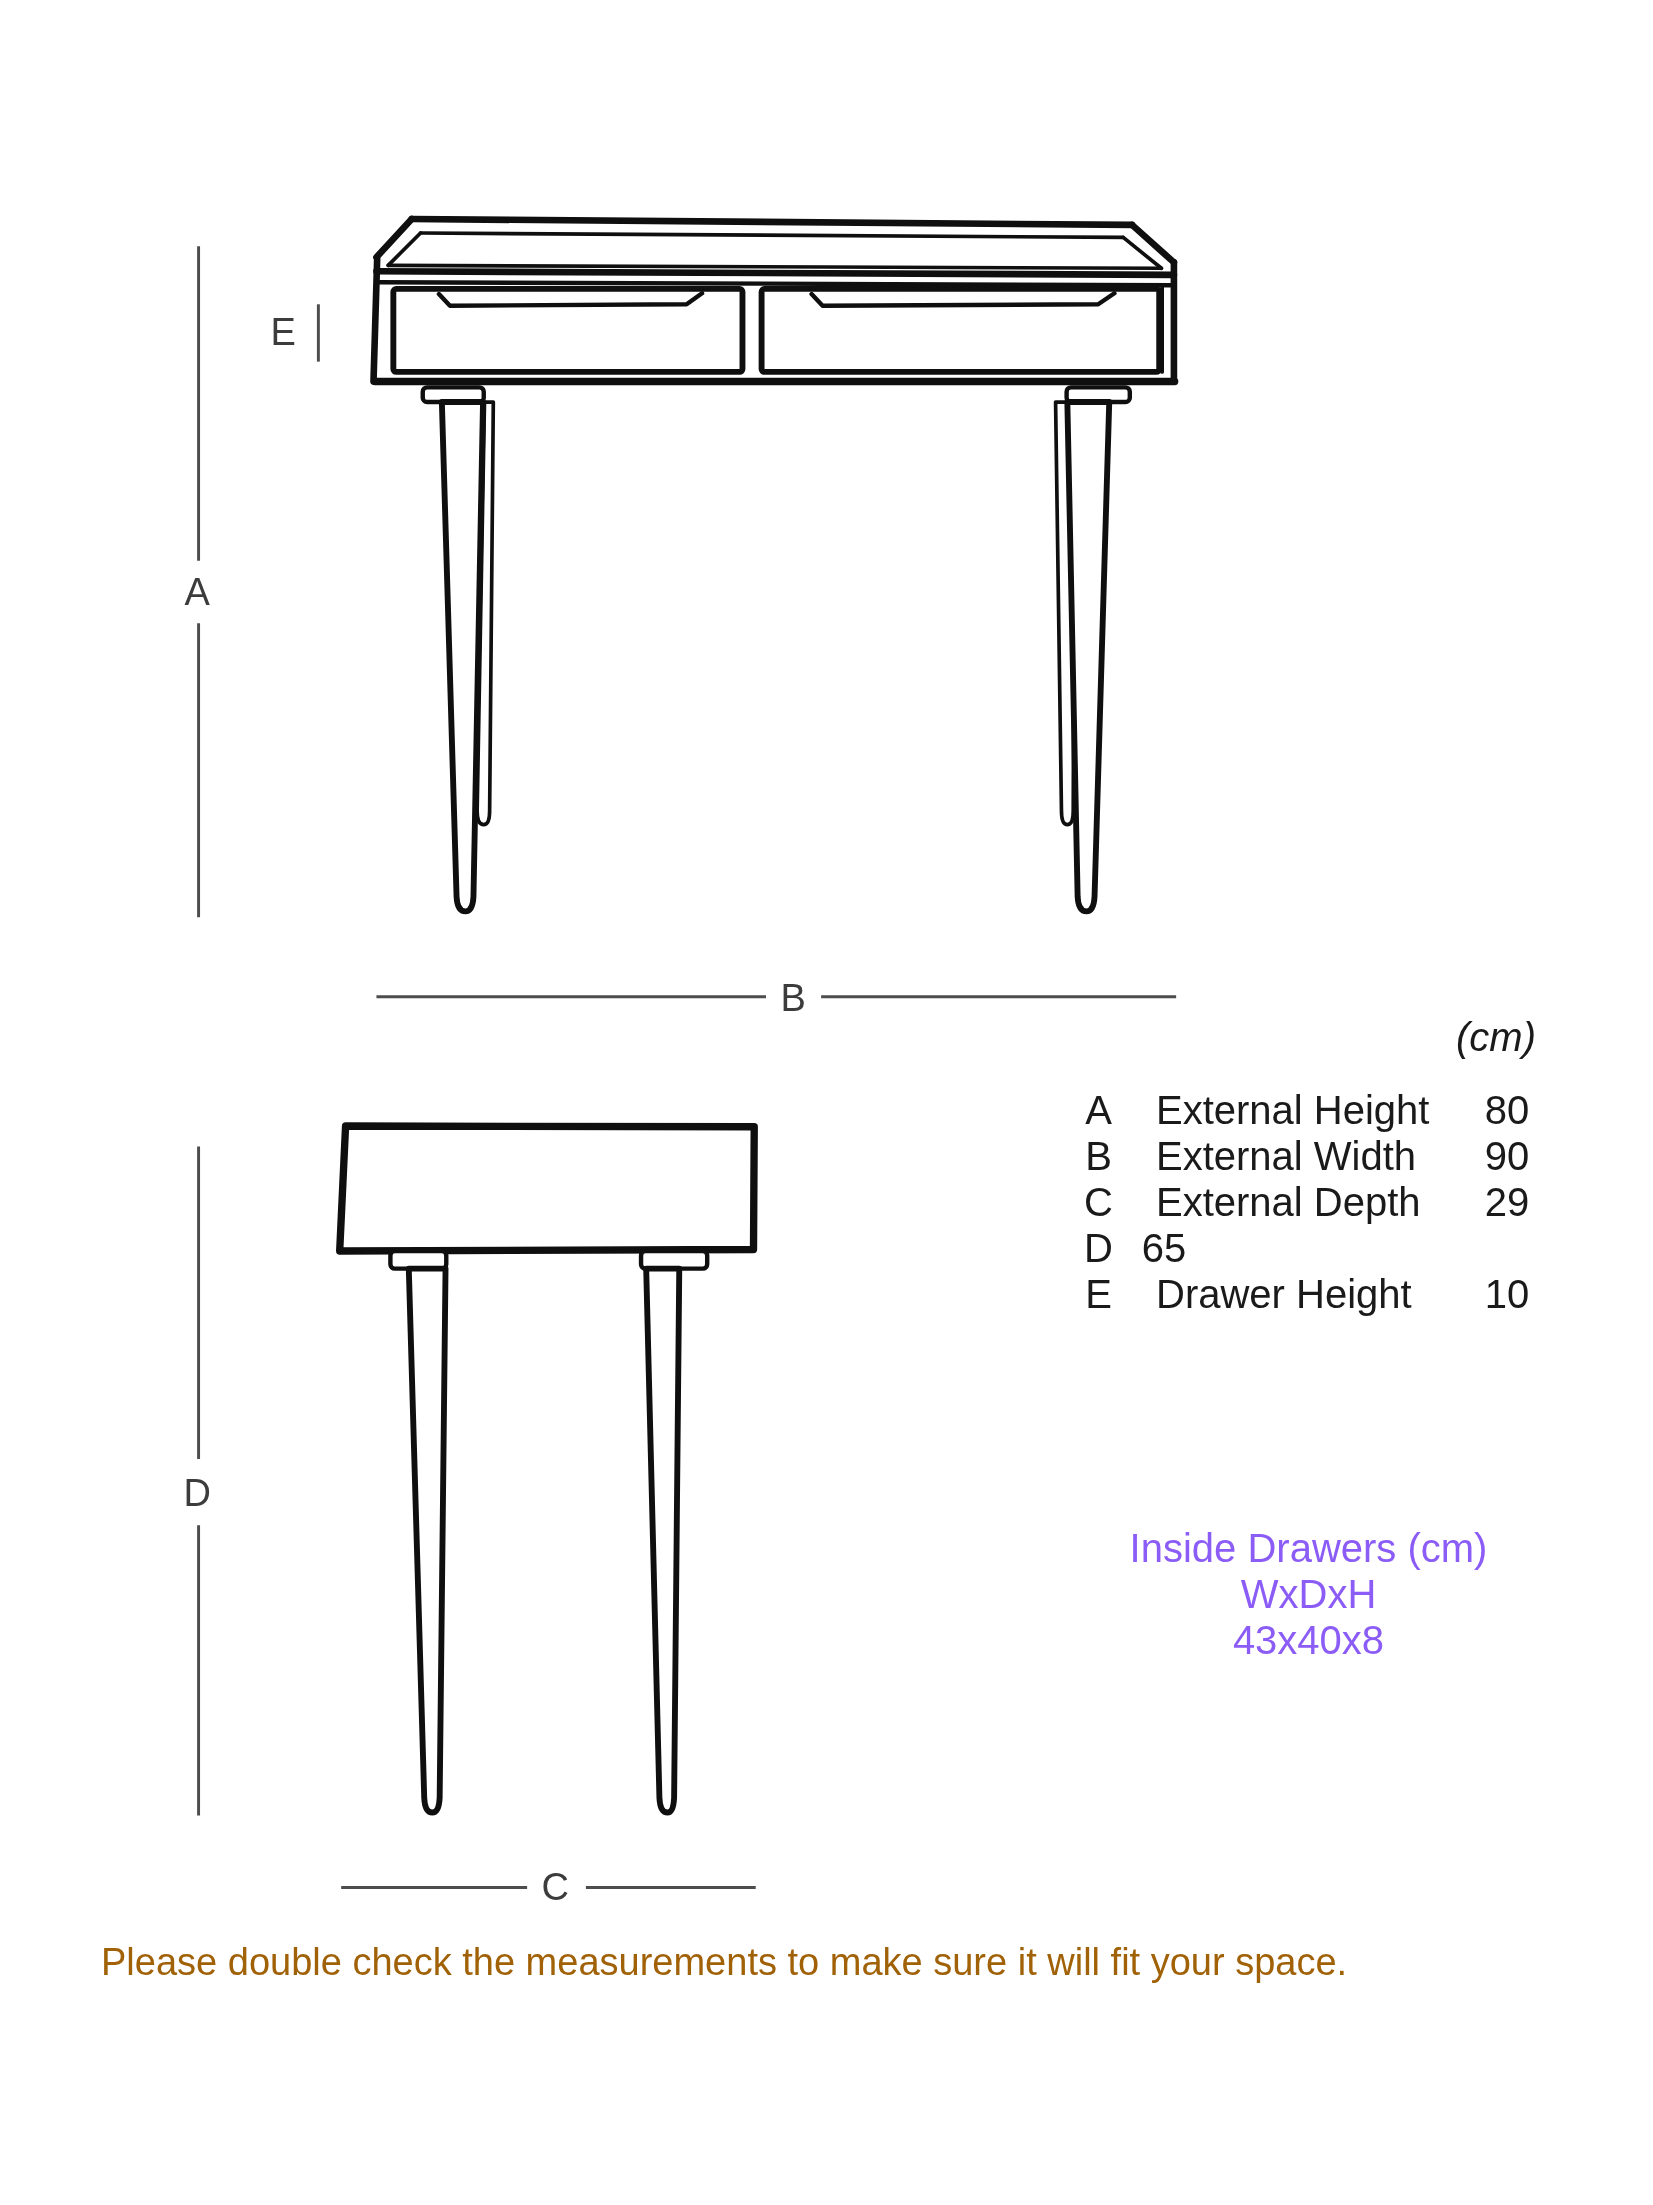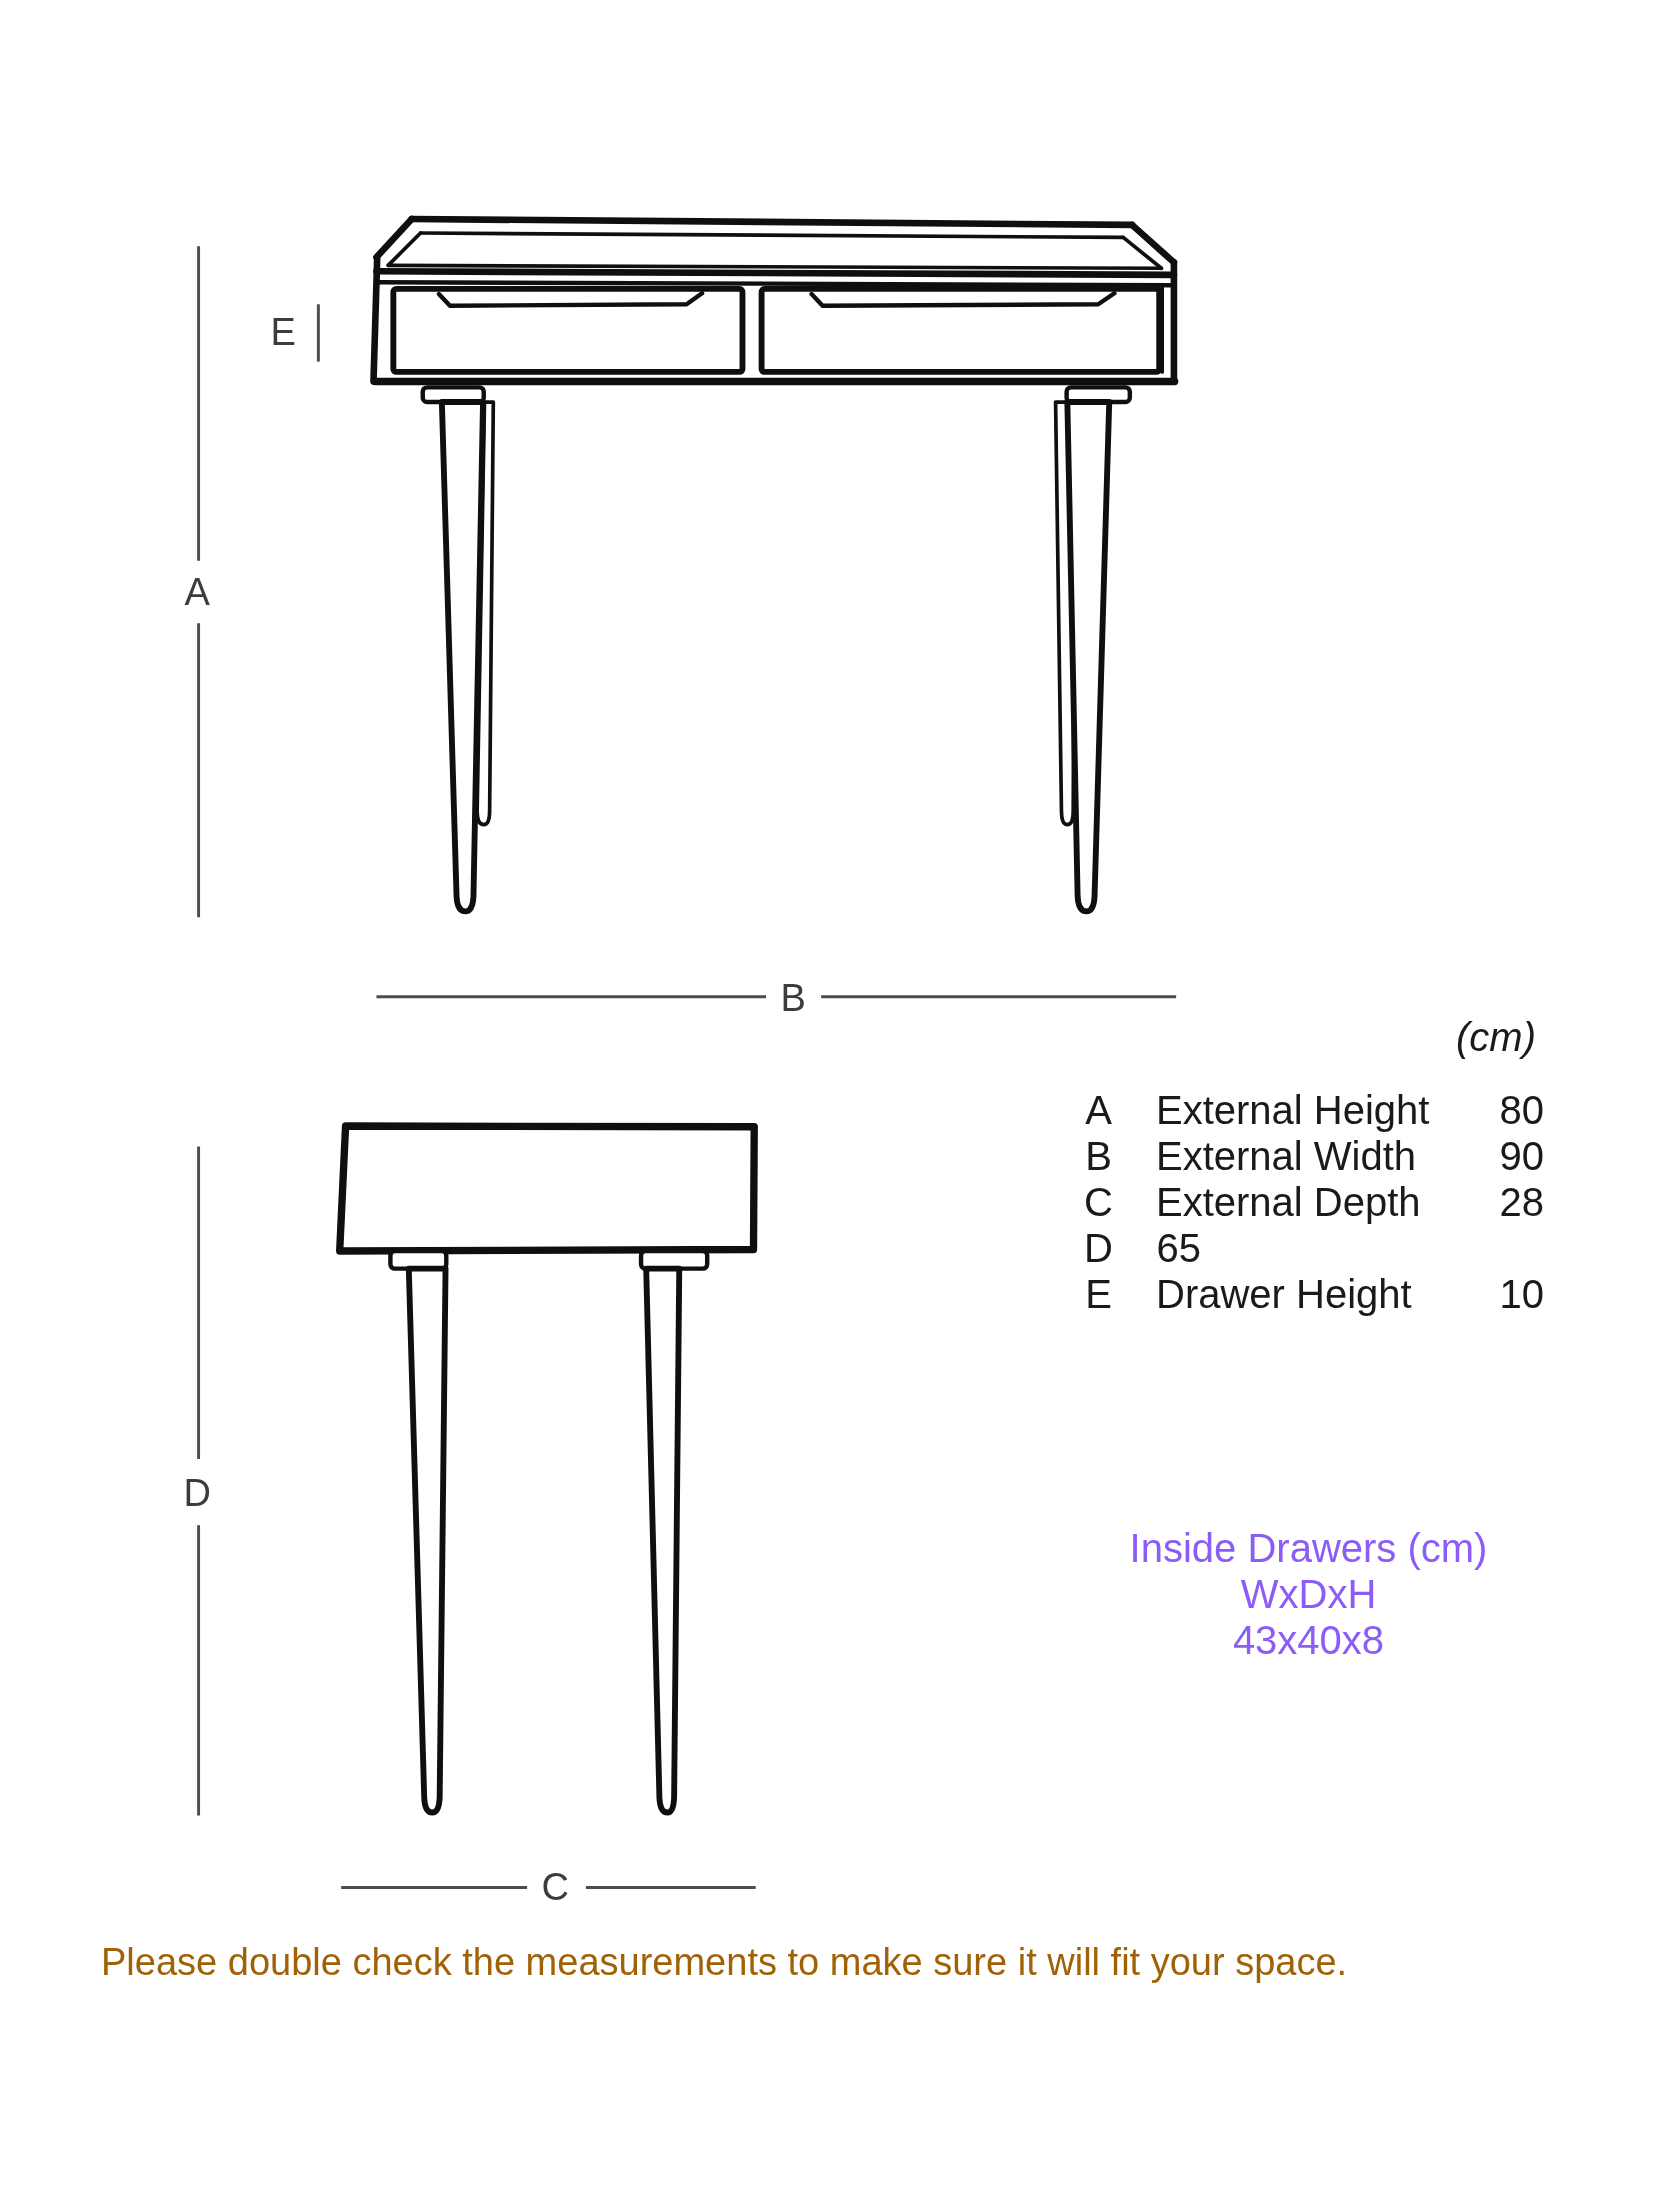--- a/index.html
+++ b/index.html
@@ -10,21 +10,21 @@
   svg .fillwhite{fill:#ffffff;}
   svg .dim{stroke:#4d4d4d;fill:none;stroke-linecap:butt;}
   .dim-label{position:absolute;width:59px;text-align:center;font-size:38px;line-height:51px;
              color:#3c3c3c;letter-spacing:0.7px;}
   .unit-header{position:absolute;left:1426px;top:1014px;width:110px;text-align:right;
                font-size:40px;line-height:46px;color:#1a1a1a;font-style:italic;}
   .dim-table{position:absolute;left:1070px;top:1087px;width:476px;display:flex;flex-direction:column;}
   .dim-row{display:flex;height:46px;align-items:center;font-size:40px;color:#1a1a1a;}
   .dim-row .letter{width:57px;text-align:center;flex:none;}
   .dim-row .label{width:343px;flex:none;padding-left:29px;box-sizing:border-box;text-align:left;white-space:nowrap;}
-  .dim-row .value{width:74px;flex:none;text-align:right;}
+  .dim-row .value{width:74px;flex:none;text-align:center;}
   .inside-drawers{position:absolute;left:1033px;top:1525px;width:551px;text-align:center;
                   font-size:40px;line-height:46px;color:#8b5cf6;}
   .footer-note{position:absolute;left:101px;top:1939px;width:1470px;font-size:38px;line-height:47px;
                color:#a16207;white-space:nowrap;}
 </style>
 </head>
 <body>
 
 <div class="canvas">
 
@@ -98,21 +98,21 @@
       <span class="value">80</span>
     </div>
     <div class="dim-row">
       <span class="letter">B</span>
       <span class="label">External Width</span>
       <span class="value">90</span>
     </div>
     <div class="dim-row">
       <span class="letter">C</span>
       <span class="label">External Depth</span>
-      <span class="value">28</span>
+      <span class="value">29</span>
     </div>
     <div class="dim-row">
       <span class="letter">D</span>
       <span class="value">65</span>
     </div>
     <div class="dim-row">
       <span class="letter">E</span>
       <span class="label">Drawer Height</span>
       <span class="value">10</span>
     </div>

